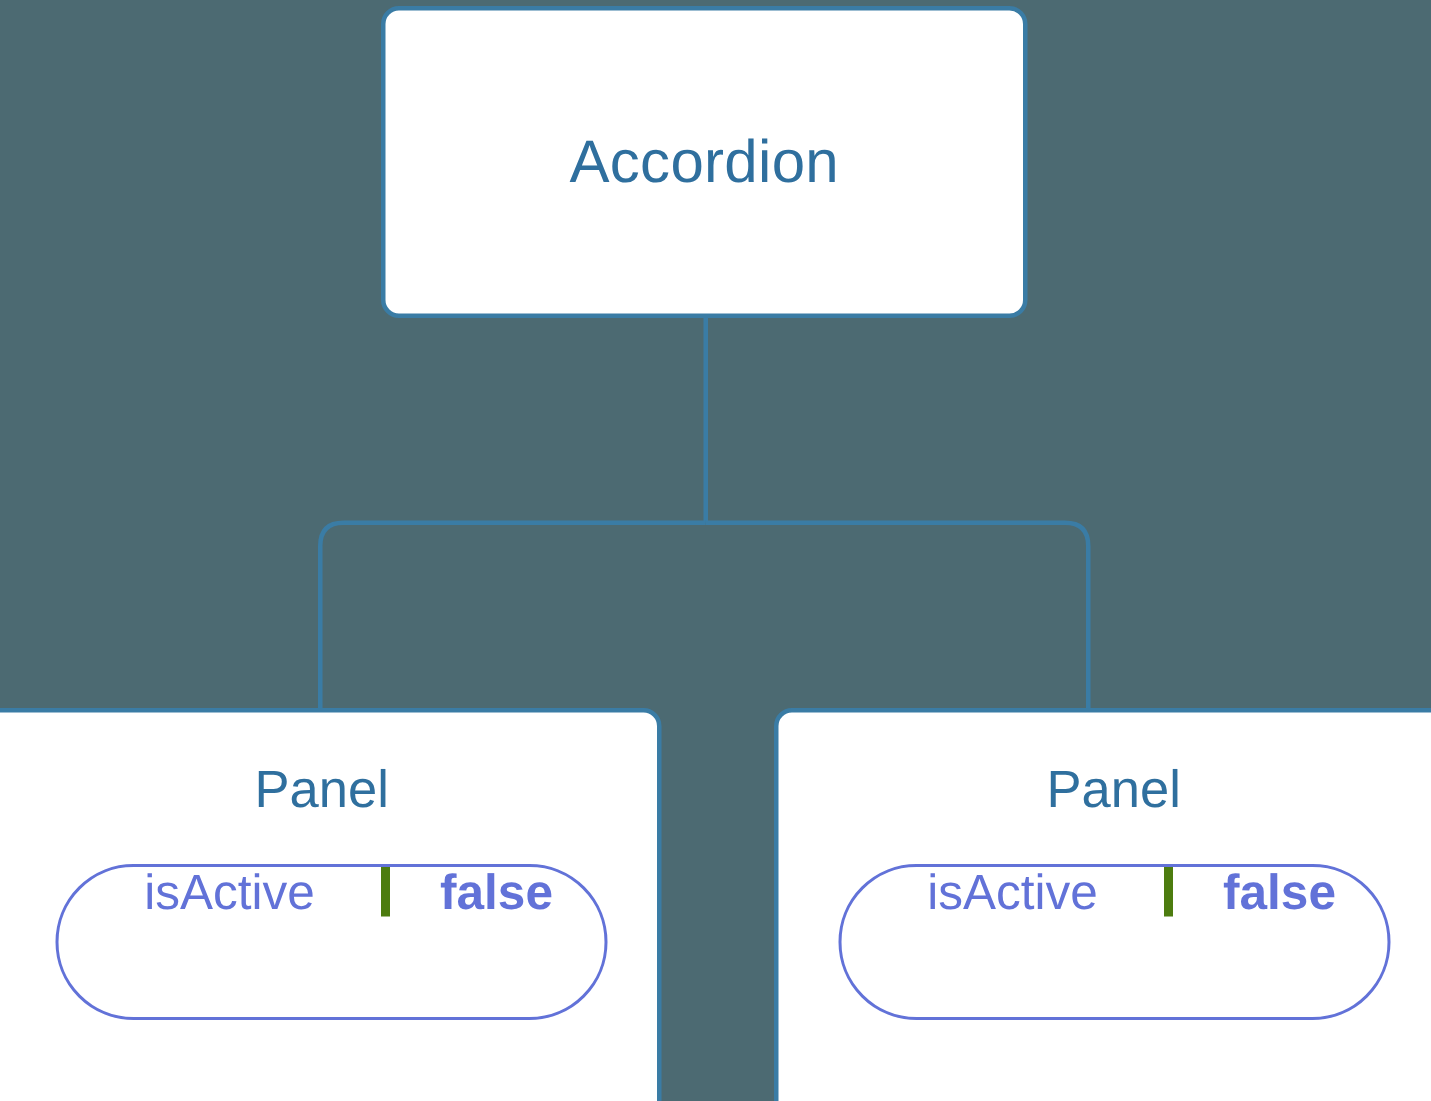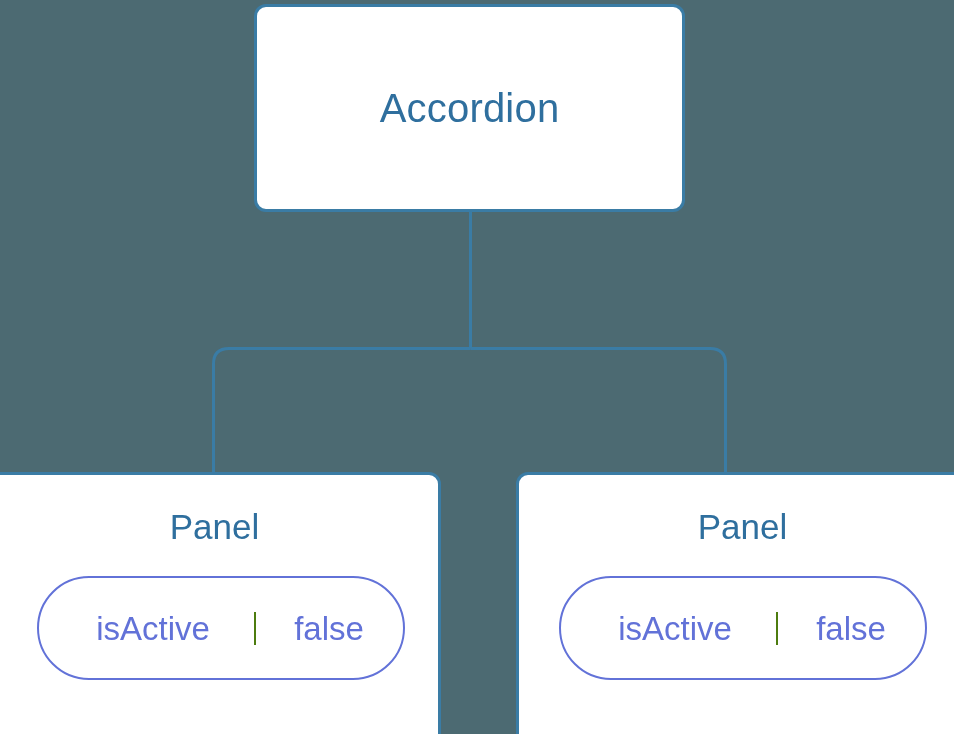--- a/index.html
+++ b/index.html
@@ -81,21 +81,21 @@
     font-size: 35px;
     font-weight: 400;
     line-height: 1;
   }
 
   
   .state-capsule {
     margin-top: 32px;
     height: 104px;
     display: flex;
-    align-items: center;
+    align-items: flex-start;
     border: 2px solid #6272d8;
     border-radius: 52px;
     background: #ffffff;
     box-sizing: border-box;
     overflow: hidden;
   }
   #node-panel-left .state-capsule  { margin-left: 12px; width: 368px; }
   #node-panel-right .state-capsule { margin-left: 0px;  width: 368px; }
 
   .capsule-key,
@@ -108,21 +108,22 @@
     font-weight: 400;
     line-height: 1;
     box-sizing: border-box;
   }
   .capsule-key {
     width: 215px;
     padding-left: 14px;
   }
   .capsule-value {
     flex: 1;
-    border-left: 2px solid #4d7c0f;
+    border-left: 6px solid #4d7c0f;
+    font-weight: bold;
   }
 </style>
 </head>
 <body>
 
 <div id="diagram-canvas">
 
   <svg id="connector-layer" viewBox="0 0 954 734" width="954" height="734" xmlns="http://www.w3.org/2000/svg">
 
     <path d="M 470.5 211 L 470.5 348.5" fill="none" stroke="#3a7ca5" stroke-width="3"></path>

